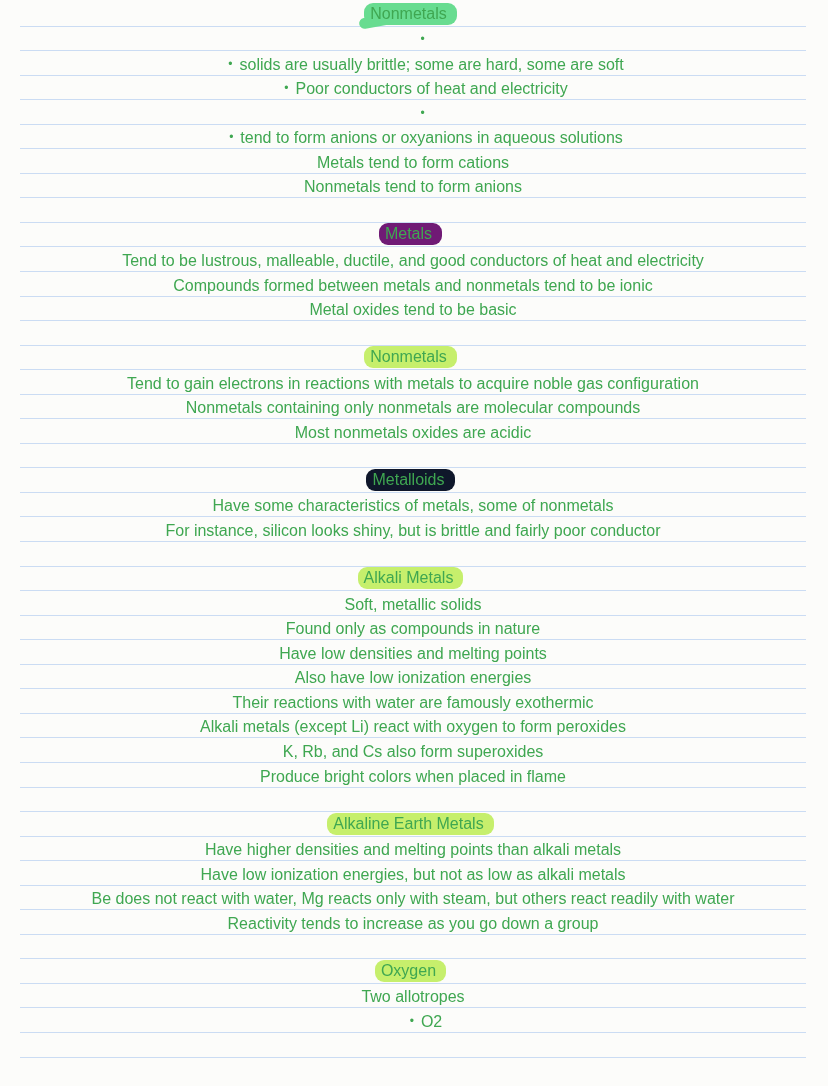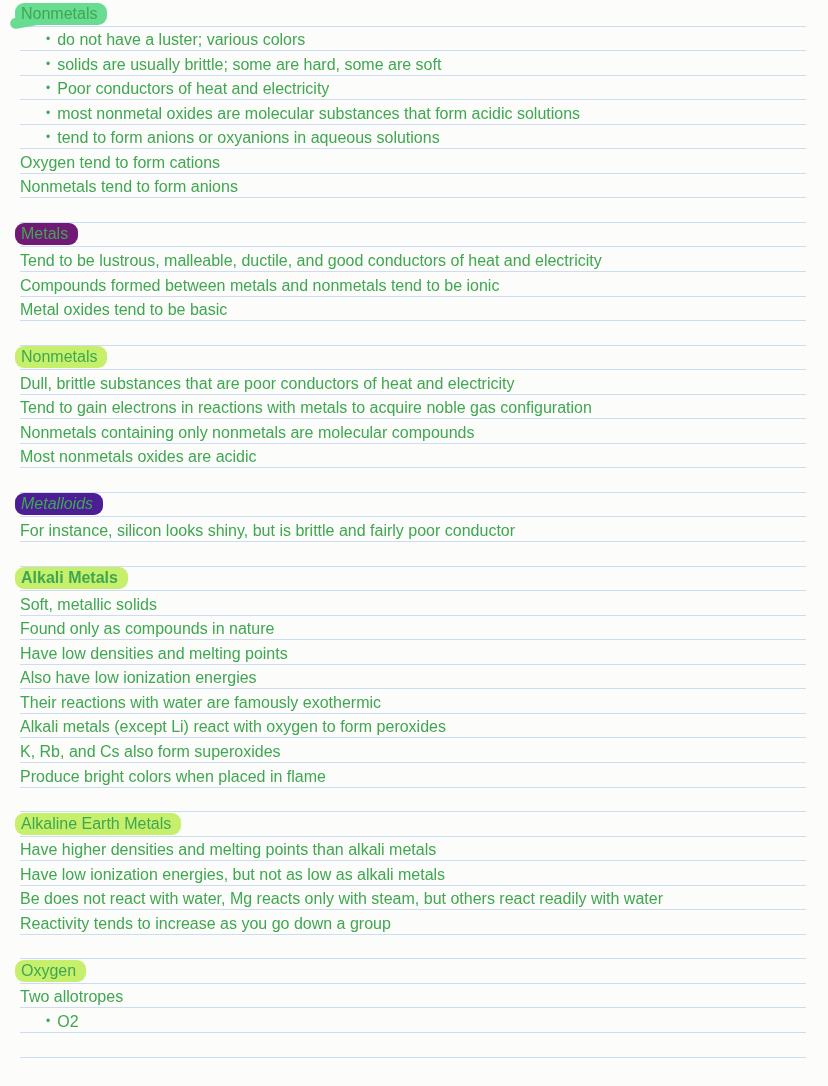--- a/index.html
+++ b/index.html
@@ -25,20 +25,21 @@
     height: 24.55px;
     box-sizing: border-box;
     border-bottom: 1px solid var(--rule, #cbdcf3);
     display: flex;
     align-items: flex-end;
     color: var(--ink, #3fa751);
     font-size: 16px;
     line-height: 19px;
     padding-bottom: 1px;
     white-space: nowrap;
+    justify-content: center;
   }
   .row.bullet {
     padding-left: 26px;
   }
   .row .dot {
     margin-right: 7px;
     font-size: 12px;
     line-height: 19px;
   }
   .hl {
@@ -64,40 +65,38 @@
 </style>
 </head>
 <body>
 
 <div class="sheet">
     <div class="row">
       <span class="hl hl--mint" style="background: rgb(104, 220, 144);">Nonmetals</span>
     </div>
     <div class="row bullet">
       <span class="dot">•</span>
-      <span>do not have a luster; various colors</span>
     </div>
     <div class="row bullet">
       <span class="dot">•</span>
       <span>solids are usually brittle; some are hard, some are soft</span>
     </div>
     <div class="row bullet">
       <span class="dot">•</span>
       <span>Poor conductors of heat and electricity</span>
     </div>
     <div class="row bullet">
       <span class="dot">•</span>
-      <span>most nonmetal oxides are molecular substances that form acidic solutions</span>
     </div>
     <div class="row bullet">
       <span class="dot">•</span>
       <span>tend to form anions or oxyanions in aqueous solutions</span>
     </div>
     <div class="row">
-      <span>Oxygen tend to form cations</span>
+      <span>Metals tend to form cations</span>
     </div>
     <div class="row">
       <span>Nonmetals tend to form anions</span>
     </div>
     <div class="row"></div>
     <div class="row">
       <span class="hl hl--lime" style="background: #701a75;">Metals</span>
     </div>
     <div class="row">
       <span>Tend to be lustrous, malleable, ductile, and good conductors of heat and electricity</span>
@@ -106,41 +105,41 @@
       <span>Compounds formed between metals and nonmetals tend to be ionic</span>
     </div>
     <div class="row">
       <span>Metal oxides tend to be basic</span>
     </div>
     <div class="row"></div>
     <div class="row">
       <span class="hl hl--lime" style="background: rgb(198, 239, 108);">Nonmetals</span>
     </div>
     <div class="row">
-      <span>Dull, brittle substances that are poor conductors of heat and electricity</span>
-    </div>
-    <div class="row">
       <span>Tend to gain electrons in reactions with metals to acquire noble gas configuration</span>
     </div>
     <div class="row">
       <span>Nonmetals containing only nonmetals are molecular compounds</span>
     </div>
     <div class="row">
       <span>Most nonmetals oxides are acidic</span>
     </div>
     <div class="row"></div>
     <div class="row">
-      <span class="hl hl--lime" style="background: #4c1d95; font-style: italic;">Metalloids</span>
+      <span class="hl hl--lime" style="background: #0f172a;">Metalloids</span>
+    </div>
+    <div class="row">
+      <span>Have some characteristics of metals, some of nonmetals</span>
     </div>
     <div class="row">
       <span>For instance, silicon looks shiny, but is brittle and fairly poor conductor</span>
     </div>
     <div class="row"></div>
     <div class="row">
-      <span class="hl hl--lime" style="background: rgb(198, 239, 108); font-weight: bold;">Alkali Metals</span>
+      <span class="hl hl--lime" style="background: rgb(198, 239, 108);">Alkali Metals</span>
     </div>
     <div class="row">
       <span>Soft, metallic solids</span>
     </div>
     <div class="row">
       <span>Found only as compounds in nature</span>
     </div>
     <div class="row">
       <span>Have low densities and melting points</span>
     </div>

